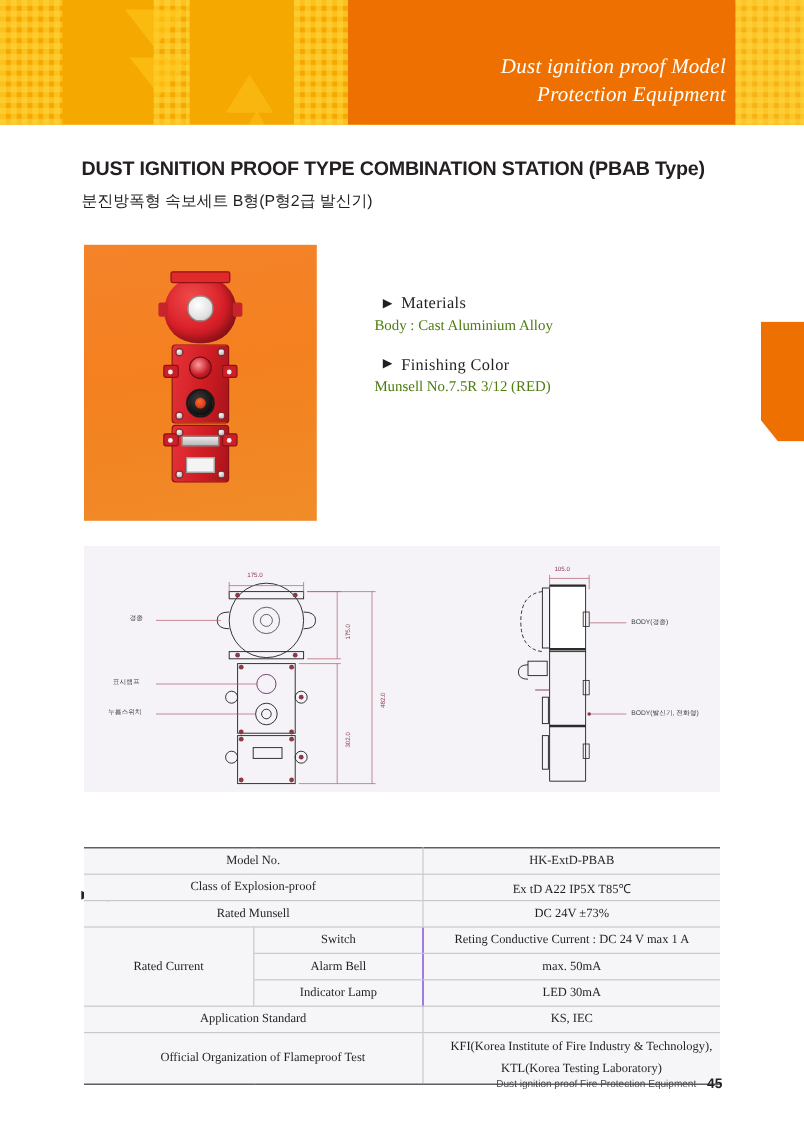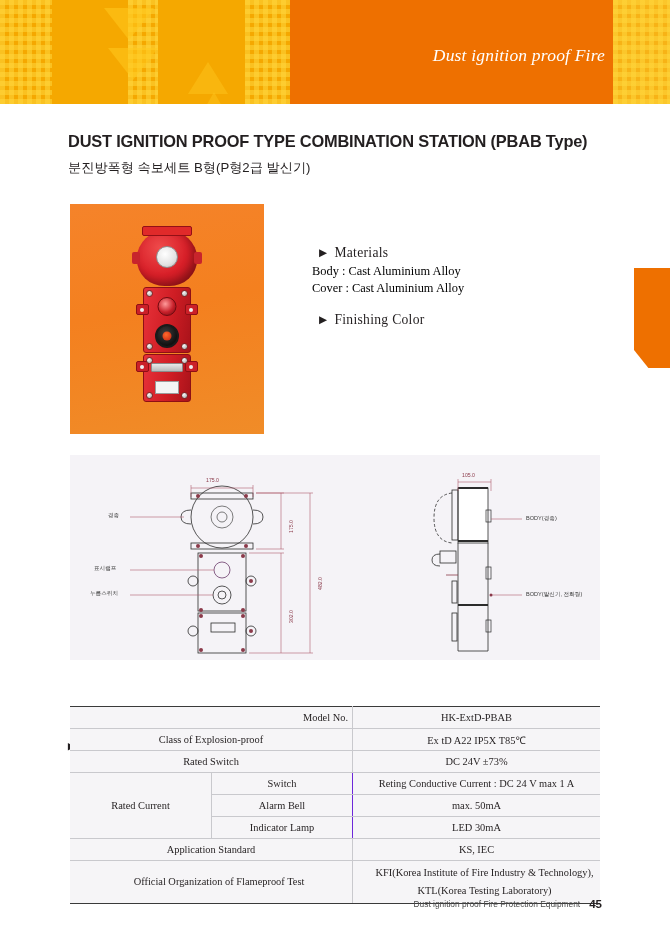--- a/index.html
+++ b/index.html
@@ -246,21 +246,21 @@
   .spec-head .arrow {
     display: inline-block;
     margin-right: 7px;
     font-size: 10.5px;
     vertical-align: 1.5px;
   }
   .spec-line {
     font-size: 12.4px;
     line-height: 16.5px;
     padding-left: 19px;
-    color: #000000;
+    color: #4d7c0f;
   }
 
   
   .drawing-panel {
     position: absolute;
     left: 70px; top: 455px;
     width: 530px; height: 205px;
     background: #f5f3f7;
   }
   .dwg-label {
@@ -346,21 +346,22 @@
   <div class="banner-grid bg-left-b"></div>
   <div class="banner-grid bg-left-c"></div>
   <div class="tri tri-down t1"></div>
   <div class="tri tri-down t2"></div>
   <div class="tri tri-up t3"></div>
   <div class="tri tri-up t4"></div>
   <div class="banner-orange"></div>
   <div class="banner-right-strip"></div>
   <div class="banner-grid bg-right"></div>
   <div class="banner-title">
-    <div>Dust ignition proof Fire</div>
+    <div>Dust ignition proof Model</div>
+    <div>Protection Equipment</div>
   </div>
 </div>
 
 <div class="side-tab"></div>
 
 <div class="page-title">DUST IGNITION PROOF TYPE COMBINATION STATION (PBAB Type)</div>
 <div class="page-subtitle">분진방폭형 속보세트 B형(P형2급 발신기)</div>
 
 <div class="photo">
   <div class="prod">
@@ -393,27 +394,27 @@
   </div>
 </div>
 
 <div class="specs">
 
   <div class="spec-group">
     <div class="spec-head">
       <span class="arrow">▶</span><span>Materials</span>
     </div>
     <div class="spec-line">Body : Cast Aluminium Alloy</div>
-    <div class="spec-line">Cover : Cast Aluminium Alloy</div>
   </div>
 
   <div class="spec-group">
     <div class="spec-head">
       <span class="arrow">▶</span><span>Finishing Color</span>
     </div>
+    <div class="spec-line">Munsell No.7.5R 3/12 (RED)</div>
   </div>
 
 
 </div>
 
 <div class="drawing-panel">
 
   <svg width="300" height="205" style="position:absolute;left:0;top:0;">
     <g fill="none" stroke="#2b2b2b" stroke-width="0.8">
       <circle cx="152" cy="62" r="31"></circle>
@@ -517,29 +518,29 @@
 
 </div>
 
 <div class="spec-sec-title">
   <span class="arrow">▶</span><span>Specification</span>
 </div>
 
 <table class="spec-table">
   <tbody>
     <tr class="top">
-      <td class="lbl-main" colspan="2" style="width:265px;text-align:right;">Model No.</td>
+      <td class="lbl-main" colspan="2" style="width:265px;">Model No.</td>
       <td class="val">HK-ExtD-PBAB</td>
     </tr>
     <tr>
       <td class="lbl-main" colspan="2">Class of Explosion-proof</td>
       <td class="val">Ex tD A22 IP5X T85℃</td>
     </tr>
     <tr>
-      <td class="lbl-main" colspan="2">Rated Switch</td>
+      <td class="lbl-main" colspan="2">Rated Munsell</td>
       <td class="val">DC 24V ±73%</td>
     </tr>
     <tr>
       <td class="group" rowspan="3" style="width:133px;">Rated Current</td>
       <td class="sub" style="width:132px;">Switch</td>
       <td class="val">Reting Conductive Current : DC 24 V max 1 A</td>
     </tr>
     <tr>
       <td class="sub">Alarm Bell</td>
       <td class="val">max. 50mA</td>

